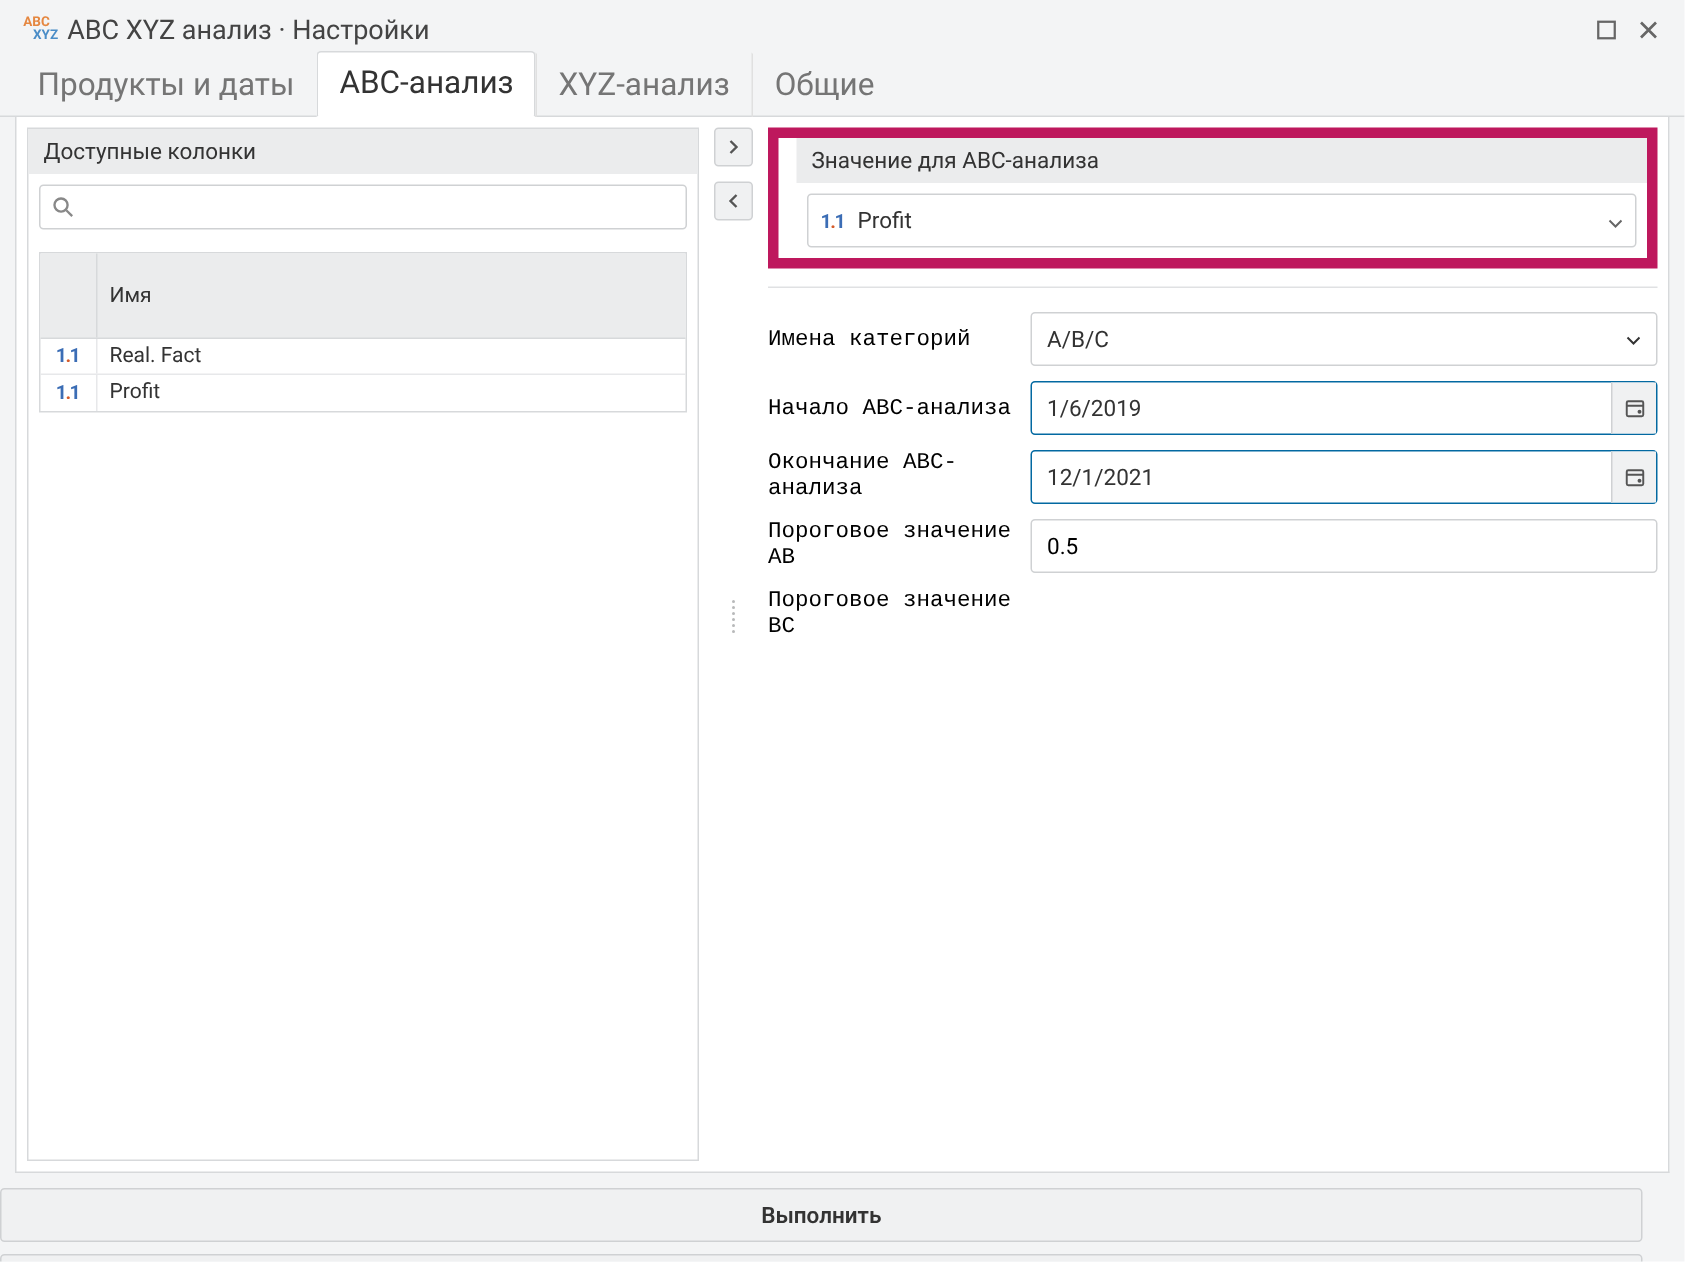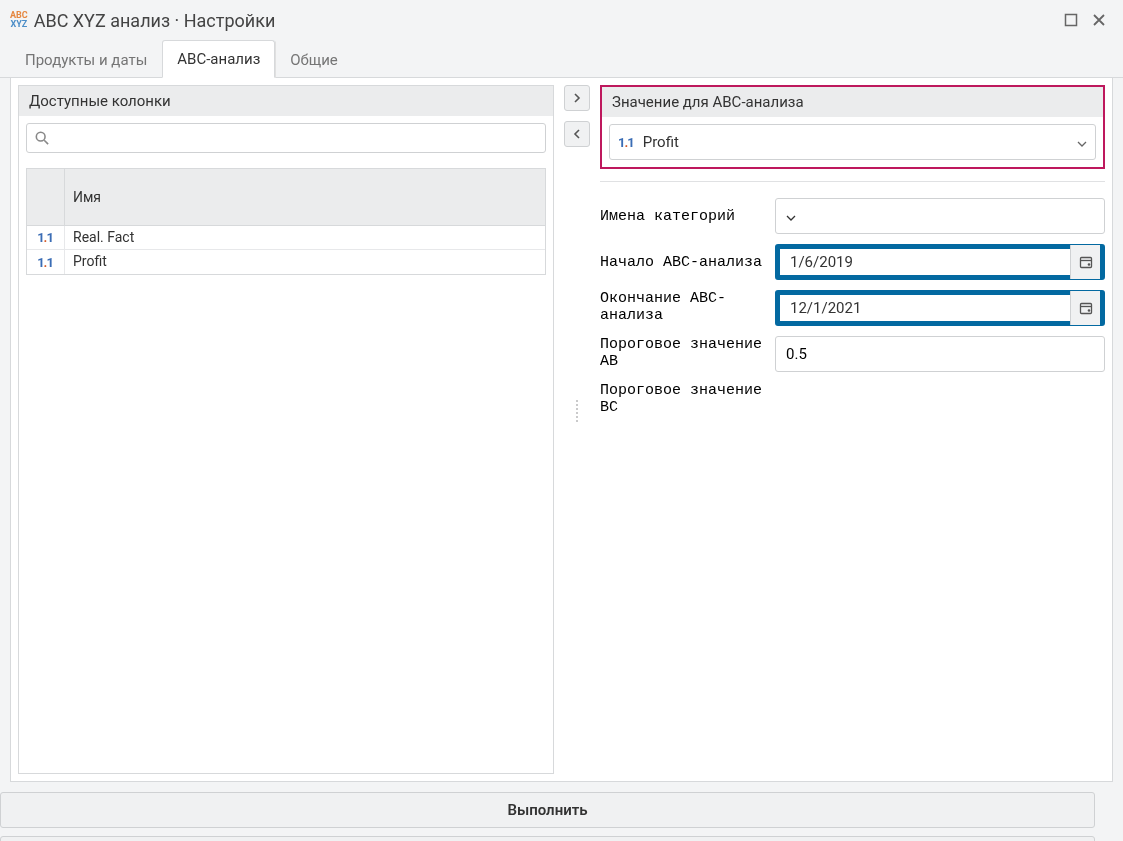--- a/index.html
+++ b/index.html
@@ -25,21 +25,21 @@
   .titlebar-logo {
     display: inline-flex;
     flex-direction: column;
     align-items: center;
     font-size: 9px;
     font-weight: 700;
     line-height: 9px;
     margin-right: 6px;
   }
   .titlebar-logo .abc { color: #e58740; }
-  .titlebar-logo .xyz { color: #4b8dc7; }
+  .titlebar-logo .xyz { color: #4b8dc7; margin-left: 12px; }
   .titlebar-title {
     font-size: 18px;
     color: #444;
   }
   .titlebar-spacer { flex: 1; }
   .titlebar-btn {
     width: 28px;
     height: 28px;
     display: inline-flex;
     align-items: center;
@@ -52,21 +52,21 @@
   .tabs {
     display: flex;
     align-items: flex-end;
     padding: 0 10px;
     height: 38px;
     border-bottom: 1px solid #d7d9db;
   }
   .tab {
     padding: 9px 14px;
     color: #757575;
-    font-size: 15px;
+    font-size: 21px;
     cursor: pointer;
     border: 1px solid transparent;
     border-bottom: none;
     position: relative;
     bottom: -1px;
     background: transparent;
   }
   .tab:not(:first-child) {
     border-left: 1px solid #e0e0e0;
   }
@@ -83,21 +83,21 @@
     margin: 0 10px;
     border: 1px solid #d7d9db;
     border-top: none;
     height: 704px;
     display: flex;
     padding: 7px;
     gap: 7px;
   }
 
   .left-panel {
-    width: 536px;
+    width: 448px;
     display: flex;
     flex-direction: column;
     border: 1px solid #d7d9db;
   }
   .panel-header {
     background: #ebeced;
     padding: 6px 10px;
     font-size: 15px;
     color: #333;
   }
@@ -200,21 +200,22 @@
   .splitter-dots span {
     width: 2px; height: 2px; background: #b8b9ba; border-radius: 50%;
   }
 
   .right-panel {
     flex: 1;
     display: flex;
     flex-direction: column;
   }
   .value-section {
-    border: 2px solid #be185d;
+    border: 7px solid #be185d;
+    padding-left: 12px;
   }
   .value-body {
     padding: 7px;
   }
   .dropdown {
     display: flex;
     align-items: center;
     border: 1px solid #cfd1d3;
     border-radius: 3px;
     height: 36px;
@@ -253,21 +254,21 @@
     border: 1px solid #cfd1d3;
     border-radius: 3px;
     height: 36px;
     padding: 0 10px;
     background: #fff;
   }
   .select-box .sel-text { flex: 1; font-size: 15px; }
   .date-box {
     display: flex;
     align-items: center;
-    border: 5px solid #0369a1;
+    border: 1px solid #0369a1;
     border-radius: 3px;
     height: 36px;
     background: #fff;
   }
   .date-text {
     flex: 1;
     padding: 0 10px;
     font-size: 15px;
   }
   .date-btn {
@@ -326,20 +327,21 @@
   <span class="titlebar-btn">
     <svg width="14" height="14" viewBox="0 0 14 14">
         <path d="M2 2 L12 12 M12 2 L2 12" stroke="currentColor" stroke-width="1.8"></path>
       </svg>
   </span>
 </div>
 
 <div class="tabs">
   <div class="tab">Продукты и даты</div>
   <div class="tab active">ABC-анализ</div>
+  <div class="tab">XYZ-анализ</div>
   <div class="tab">Общие</div>
 </div>
 
 <div class="content">
 
   <div class="left-panel">
     <div class="panel-header">Доступные колонки</div>
     <div class="panel-body">
       <div class="filter-box">
         <svg width="14" height="14" viewBox="0 0 16 16">
@@ -418,20 +420,21 @@
         </div>
       </div>
     </div>
 
     <div class="divider"></div>
 
     <div class="form-row">
       <div class="form-label">Имена категорий</div>
       <div class="form-control">
         <div class="select-box">
+          <span class="sel-text">A/B/C</span>
           <span>
             <svg width="10" height="6" viewBox="0 0 10 6">
                 <path d="M1 1 L5 5 L9 1" fill="none" stroke="currentColor" stroke-width="1.3"></path>
               </svg>
           </span>
         </div>
       </div>
     </div>
 
     <div class="form-row">

